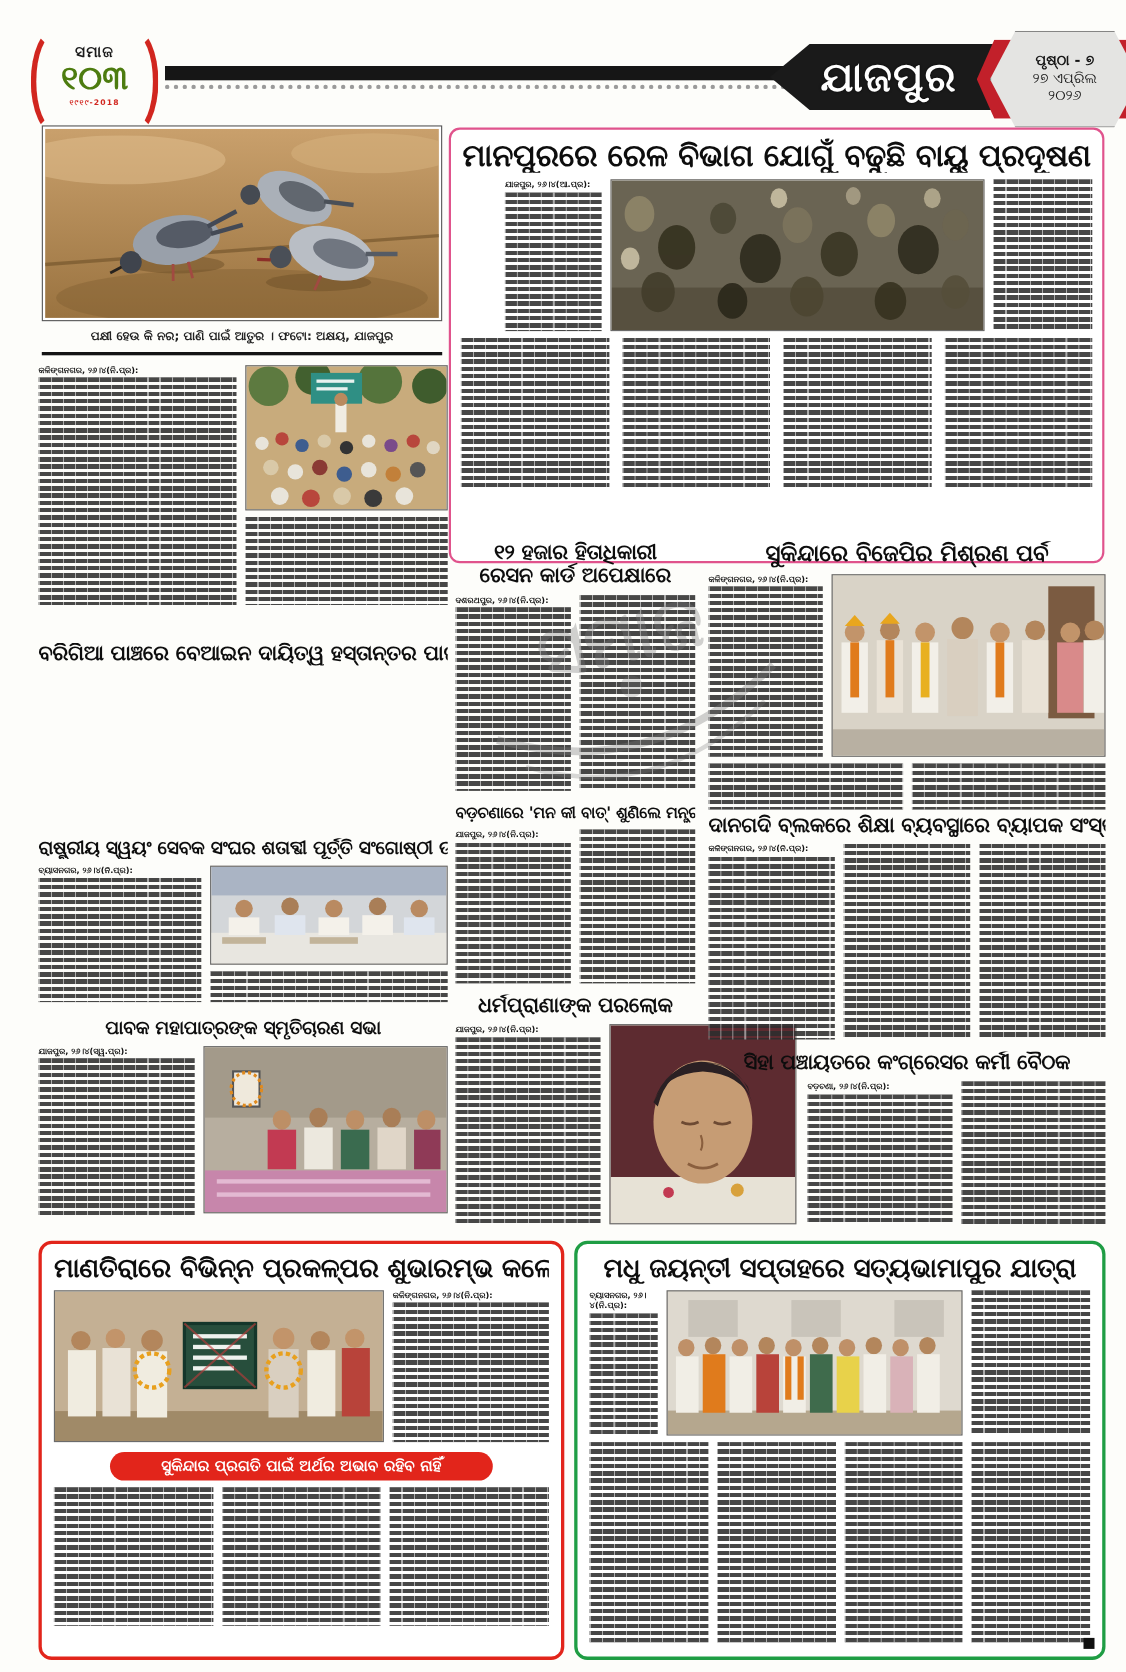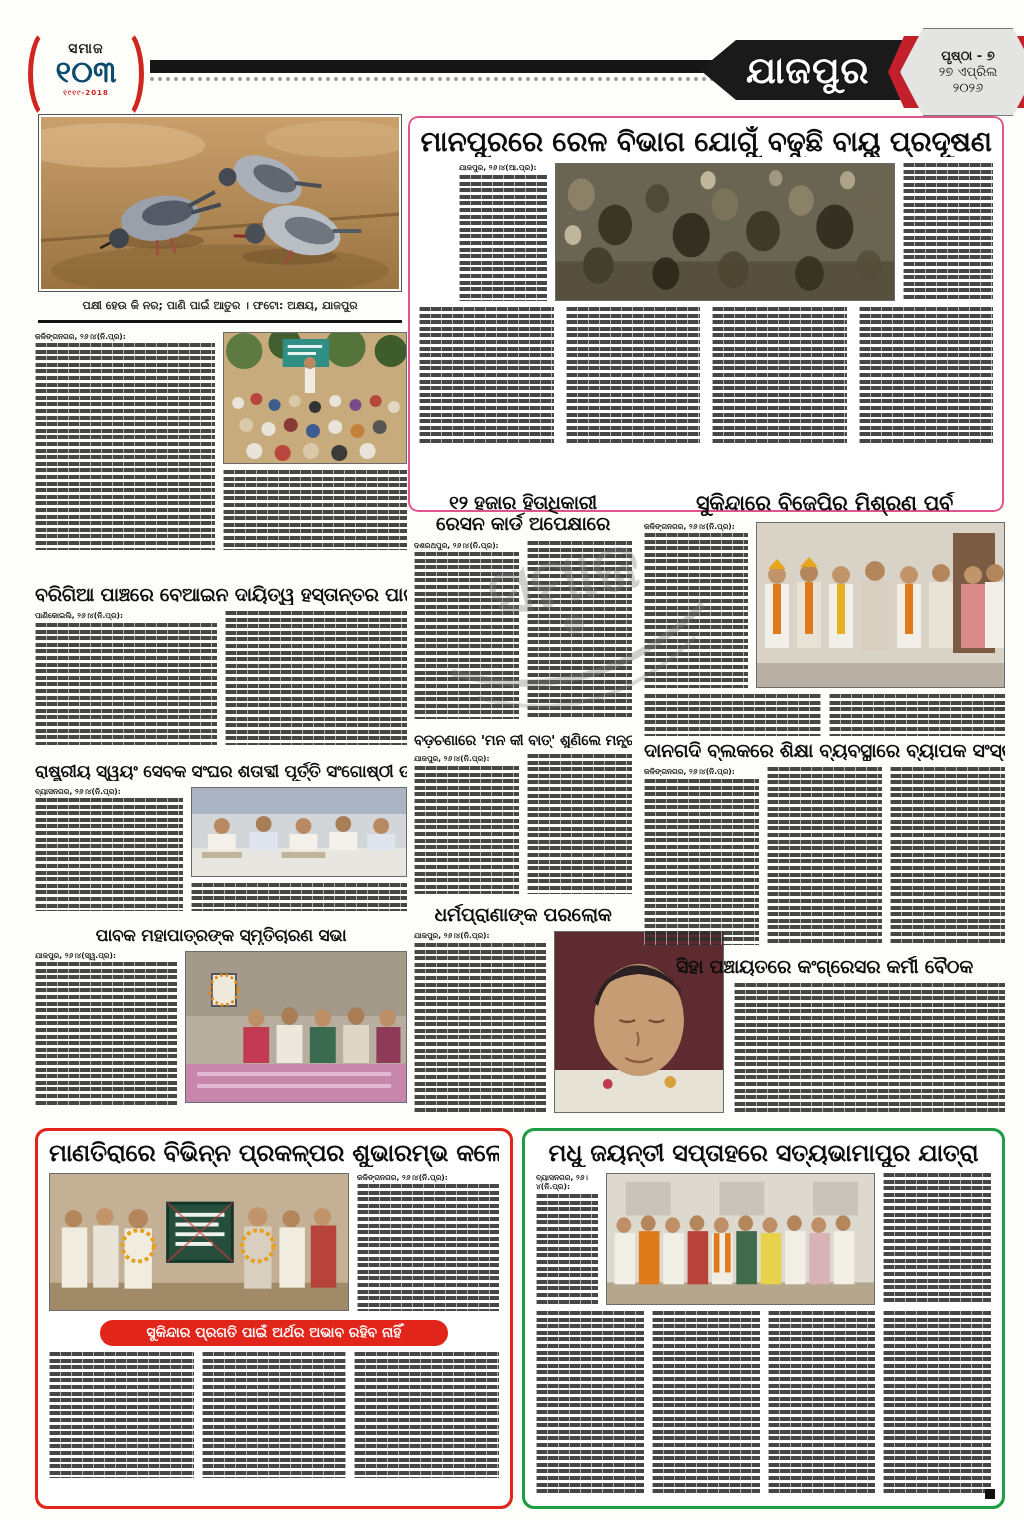--- a/index.html
+++ b/index.html
@@ -6,21 +6,21 @@
   .page{position:relative;width:1024px;height:1520px;background:#fdfdfa;overflow:hidden;
         font-family:"DejaVu Sans","Liberation Sans",sans-serif;color:#151515;}
 
   
   .logo{position:absolute;left:28px;top:26px;width:116px;height:86px;display:flex;align-items:center;justify-content:center;}
   .logo .arc{position:absolute;top:0;width:34px;height:86px;border:5px solid transparent;border-radius:50%;}
   .logo .arc.l{left:0;border-left-color:#d1261f;}
   .logo .arc.r{right:0;border-right-color:#d1261f;}
   .logo-inner{text-align:center;line-height:1;}
   .logo-name{font-size:14px;font-weight:bold;color:#1a1a1a;letter-spacing:1px;}
-  .logo-num{font-size:30px;font-weight:bold;color:#0c4a6e;margin-top:2px;}
+  .logo-num{font-size:30px;font-weight:bold;color:#4d7c0f;margin-top:2px;}
   .logo-era{font-size:7px;font-weight:bold;color:#d1261f;margin-top:3px;letter-spacing:1px;}
 
   .top-bar{position:absolute;left:150px;top:60px;width:845px;height:13px;background:#161616;}
   .top-dots{position:absolute;left:150px;top:77px;width:845px;height:0;border-top:4px dotted #9a9a9a;}
 
   .banner{position:absolute;left:700px;top:40px;width:305px;height:60px;background:#1a1a1a;
           clip-path:polygon(0 50%,36px 0,100% 0,100% 100%,36px 100%);display:flex;align-items:center;}
   .banner-text{margin-left:46px;font-size:37px;font-weight:bold;color:#ffffff;letter-spacing:1px;white-space:nowrap;
                text-shadow:0 0 2px #000;}
   .badge-wrap{position:absolute;left:888px;top:28px;width:160px;height:88px;}
@@ -244,29 +244,20 @@
             </g>
           </svg>
         </div>
         <div class="greek" style="margin-top:6px;"></div>
       </div>
     </div>
   </div>
 
   <div class="article" style="left:35px;top:584px;width:372px;height:172px;">
     <div class="headline" style="font-size:19px;">ବରିଗିଆ ପାଞ୍ଚରେ ବେଆଇନ ଦାୟିତ୍ୱ ହସ୍ତାନ୍ତର ପାଇଁ ମସୁଧା</div>
-    <div class="body-row" style="height:134px;">
-      <div class="gcol">
-        <div class="dateline">ପାଣିକୋଇଲି, ୨୬।୪(ନି.ପ୍ର):</div>
-        <div class="greek"></div>
-      </div>
-      <div class="gcol">
-          <div class="greek"></div>
-        </div>
-    </div>
   </div>
 
   <div class="article" style="left:35px;top:762px;width:372px;height:160px;">
     <div class="headline" style="font-size:17px;">ରାଷ୍ଟ୍ରୀୟ ସ୍ୱୟଂ ସେବକ ସଂଘର ଶତାବ୍ଦୀ ପୂର୍ତ୍ତି ସଂଗୋଷ୍ଠୀ ଉତ୍ସବ</div>
     <div class="body-row" style="height:124px;">
       <div class="gcol" style="flex:0 0 148px;">
         <div class="dateline">ବ୍ୟାସନଗର, ୨୬।୪(ନି.ପ୍ର):</div>
         <div class="greek"></div>
       </div>
       <div class="gcol">
@@ -445,20 +436,24 @@
         </div>
       <div class="gcol">
           <div class="greek"></div>
         </div>
     </div>
   </div>
 
   <div class="article" style="left:644px;top:956px;width:361px;height:166px;">
     <div class="headline" style="font-size:19px;">ସିହା ପଞ୍ଚାୟତରେ କଂଗ୍ରେସର କର୍ମୀ ବୈଠକ</div>
     <div class="body-row" style="height:130px;margin-left:90px;">
+      <div class="gcol">
+        <div class="dateline">ବଡ଼ଚଣା, ୨୬।୪(ନି.ପ୍ର):</div>
+        <div class="greek"></div>
+      </div>
       <div class="gcol">
           <div class="greek"></div>
         </div>
     </div>
   </div>
 
   <div class="article boxed red-box">
     <div class="headline" style="font-size:24px;">ମାଣତିରାରେ ବିଭିନ୍ନ ପ୍ରକଳ୍ପର ଶୁଭାରମ୍ଭ କଲେ ମନ୍ତ୍ରୀ</div>
     <div class="body-row" style="height:138px;">
       <div class="photo" style="flex:0 0 298px;">

